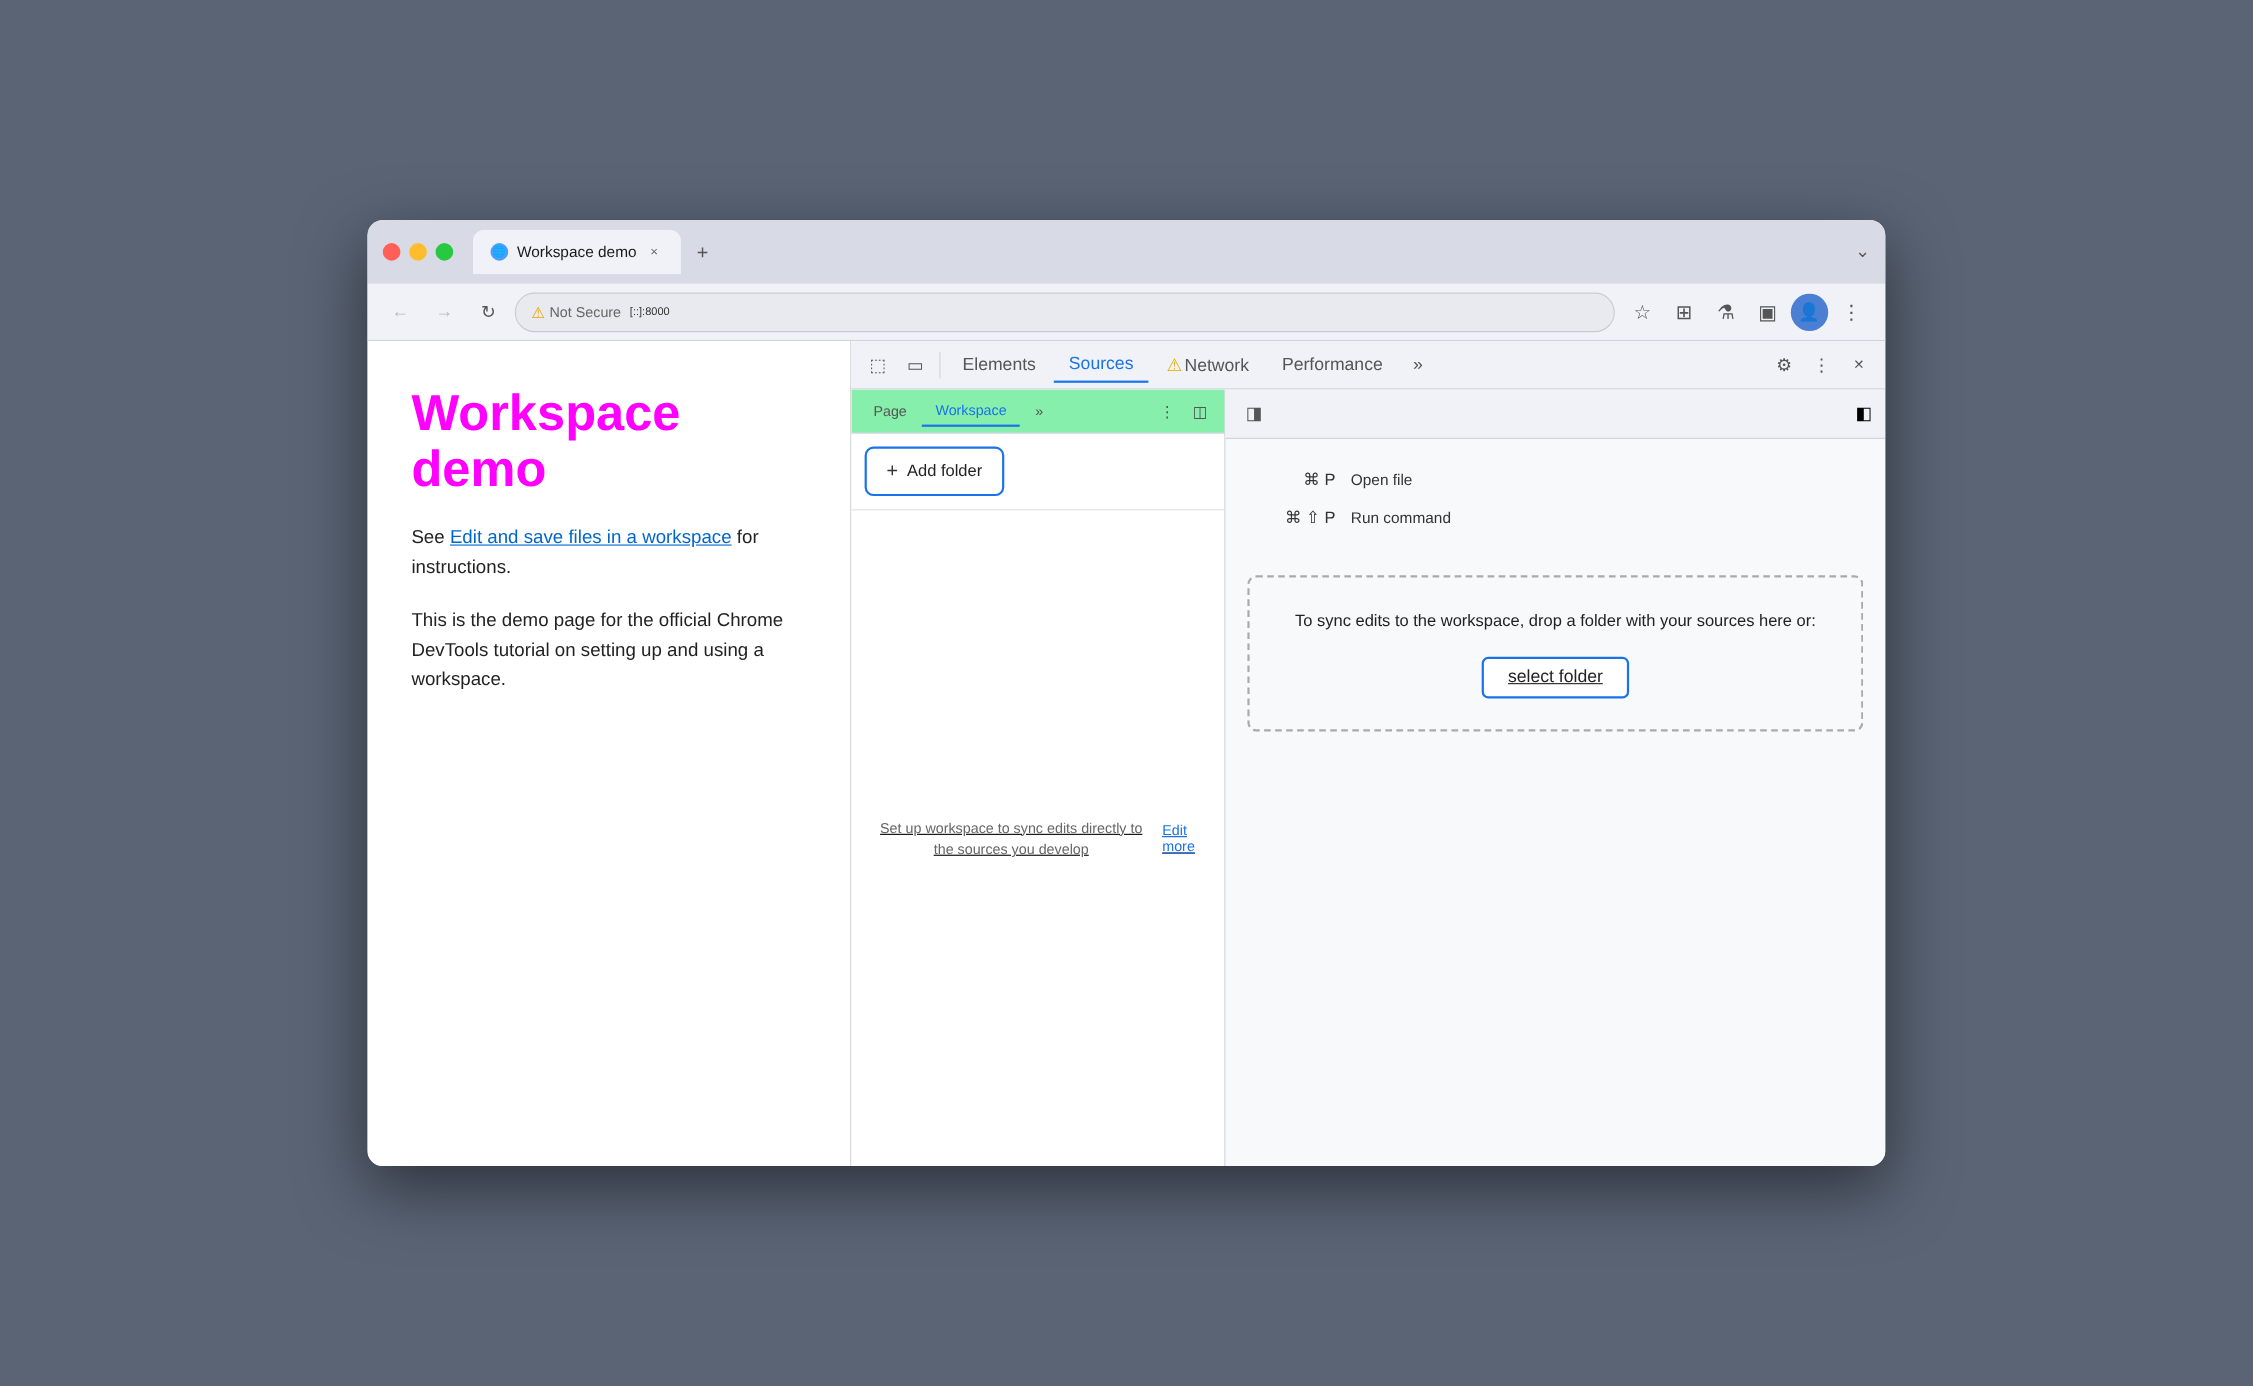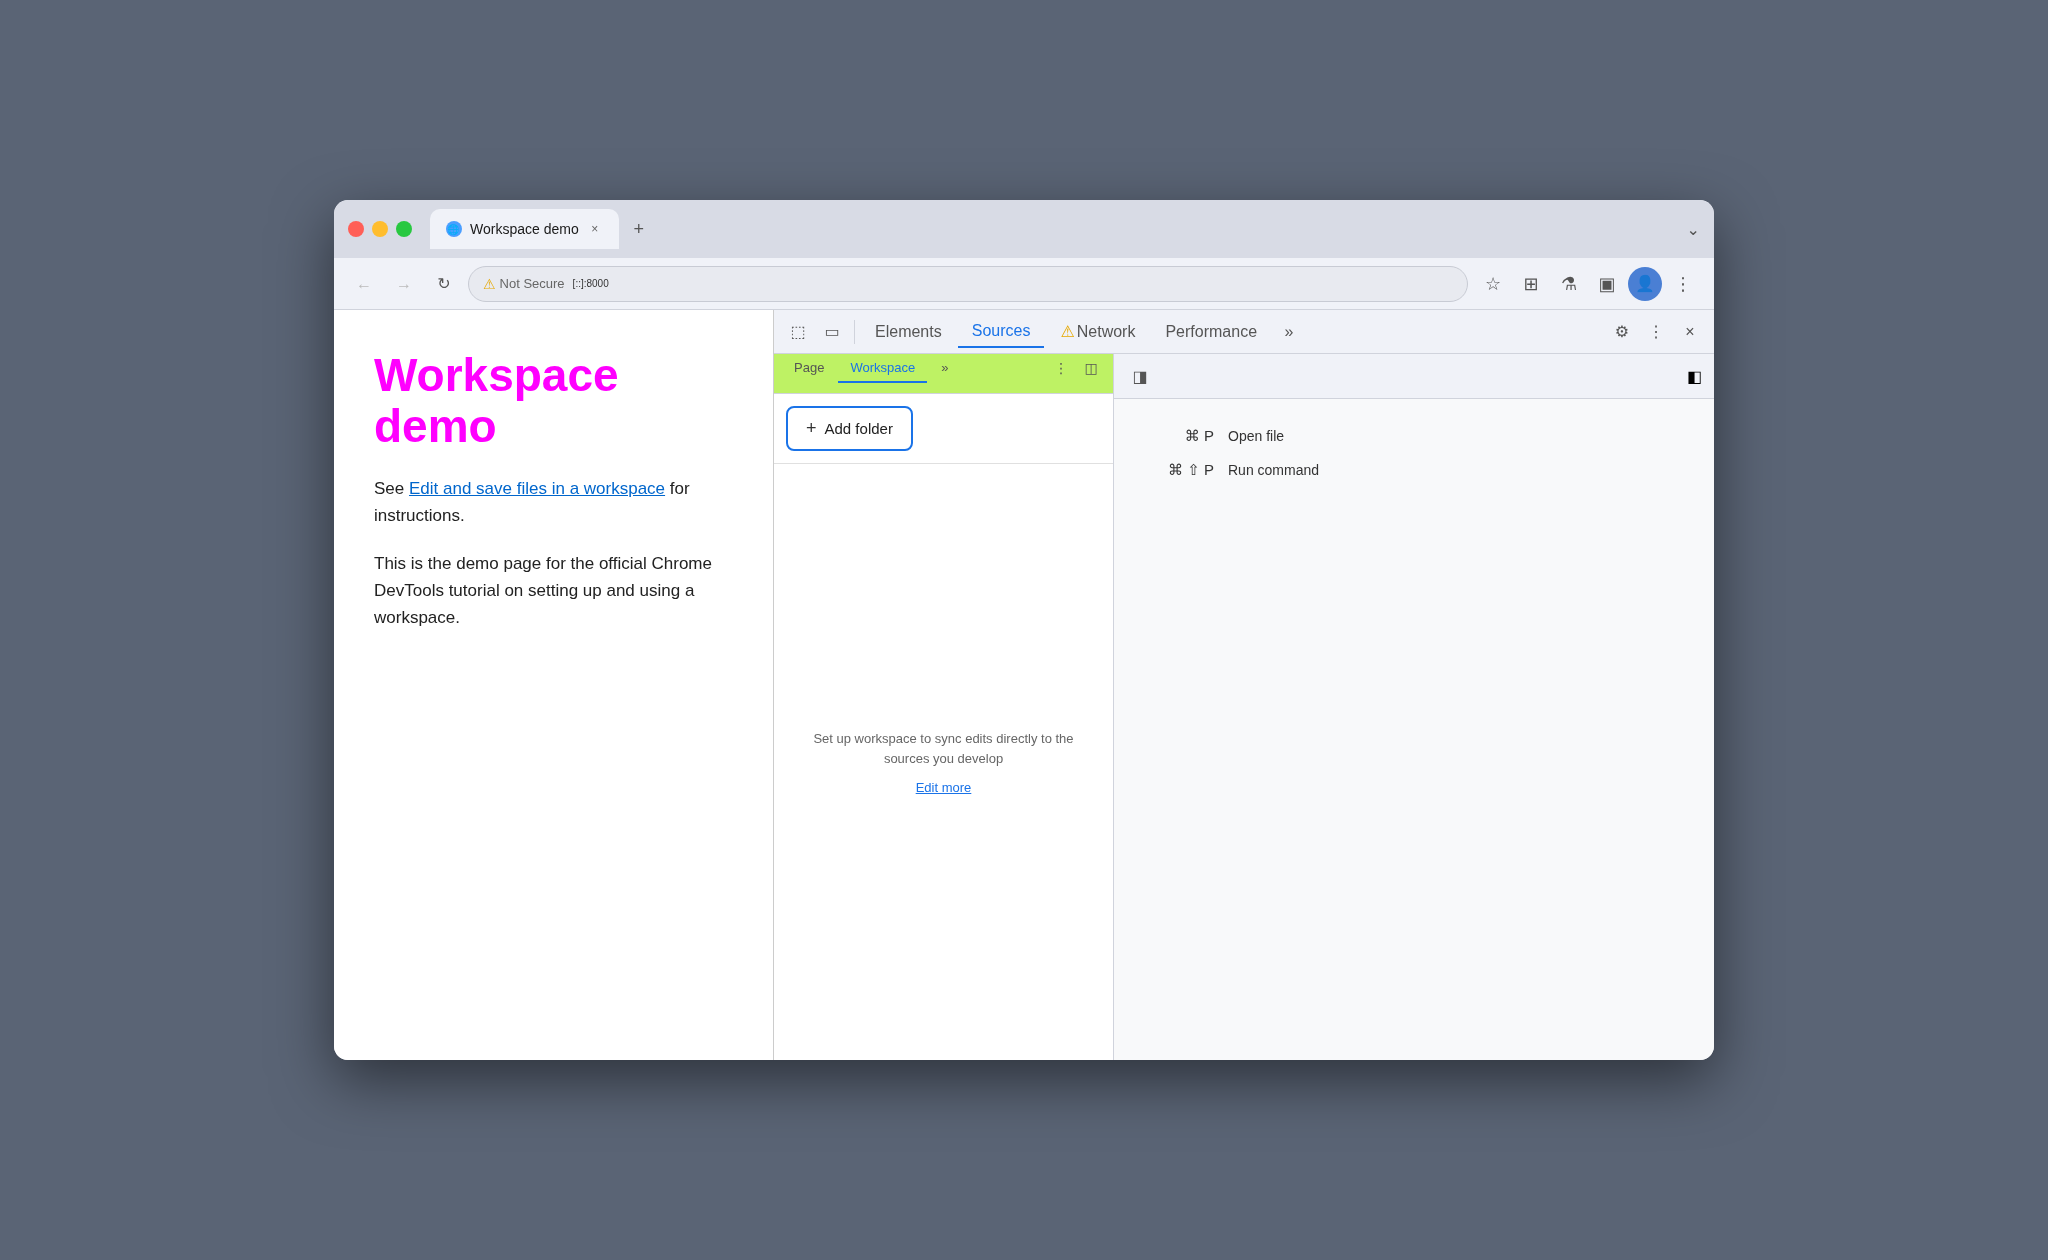--- a/index.html
+++ b/index.html
@@ -274,25 +274,25 @@
     
     .dt-left-panel {
       width: 340px;
       background: white;
       border-right: 1px solid #d0d3dc;
       display: flex;
       flex-direction: column;
     }
     .dt-sub-tabs {
       display: flex;
-      align-items: flex-start;
+      align-items: center;
       height: 40px;
       padding: 0 8px;
       border-bottom: 1px solid #d0d3dc;
-      background: #bef264;
+      background: #86efac;
       gap: 2px;
     }
     .dt-sub-tab {
       padding: 6px 12px;
       font-size: 13px;
       color: #555;
       cursor: pointer;
     }
     .dt-sub-tab.active {
       color: #1a73e8;
@@ -331,24 +331,24 @@
     .add-folder-plus {
       font-size: 18px;
       color: #333;
       font-weight: 400;
     }
     
     .dt-left-main {
       flex: 1;
       display: flex;
       align-items: center;
-      justify-content: center;
-      flex-direction: column;
+      flex-direction: row;
       gap: 12px;
       padding: 20px;
+      text-decoration: underline;
     }
     .workspace-info-text {
       text-align: center;
       font-size: 13px;
       color: #666;
       line-height: 1.5;
     }
     .workspace-learn-more {
       color: #1a73e8;
       text-decoration: underline;
@@ -550,17 +550,22 @@
             <div class="dt-shortcut-row">
               <span class="dt-shortcut-keys">⌘ P</span>
               <span>Open file</span>
             </div>
             <div class="dt-shortcut-row">
               <span class="dt-shortcut-keys">⌘ ⇧ P</span>
               <span>Run command</span>
             </div>
           </div>
 
+          <div class="dt-drop-zone">
+            <div class="dt-drop-text">To sync edits to the workspace, drop
+a folder with your sources here or:</div>
+            <button class="select-folder-btn">select folder</button>
+          </div>
         </div>
       </div>
     </div>
   </div>
 </div>
 
 </body></html>

